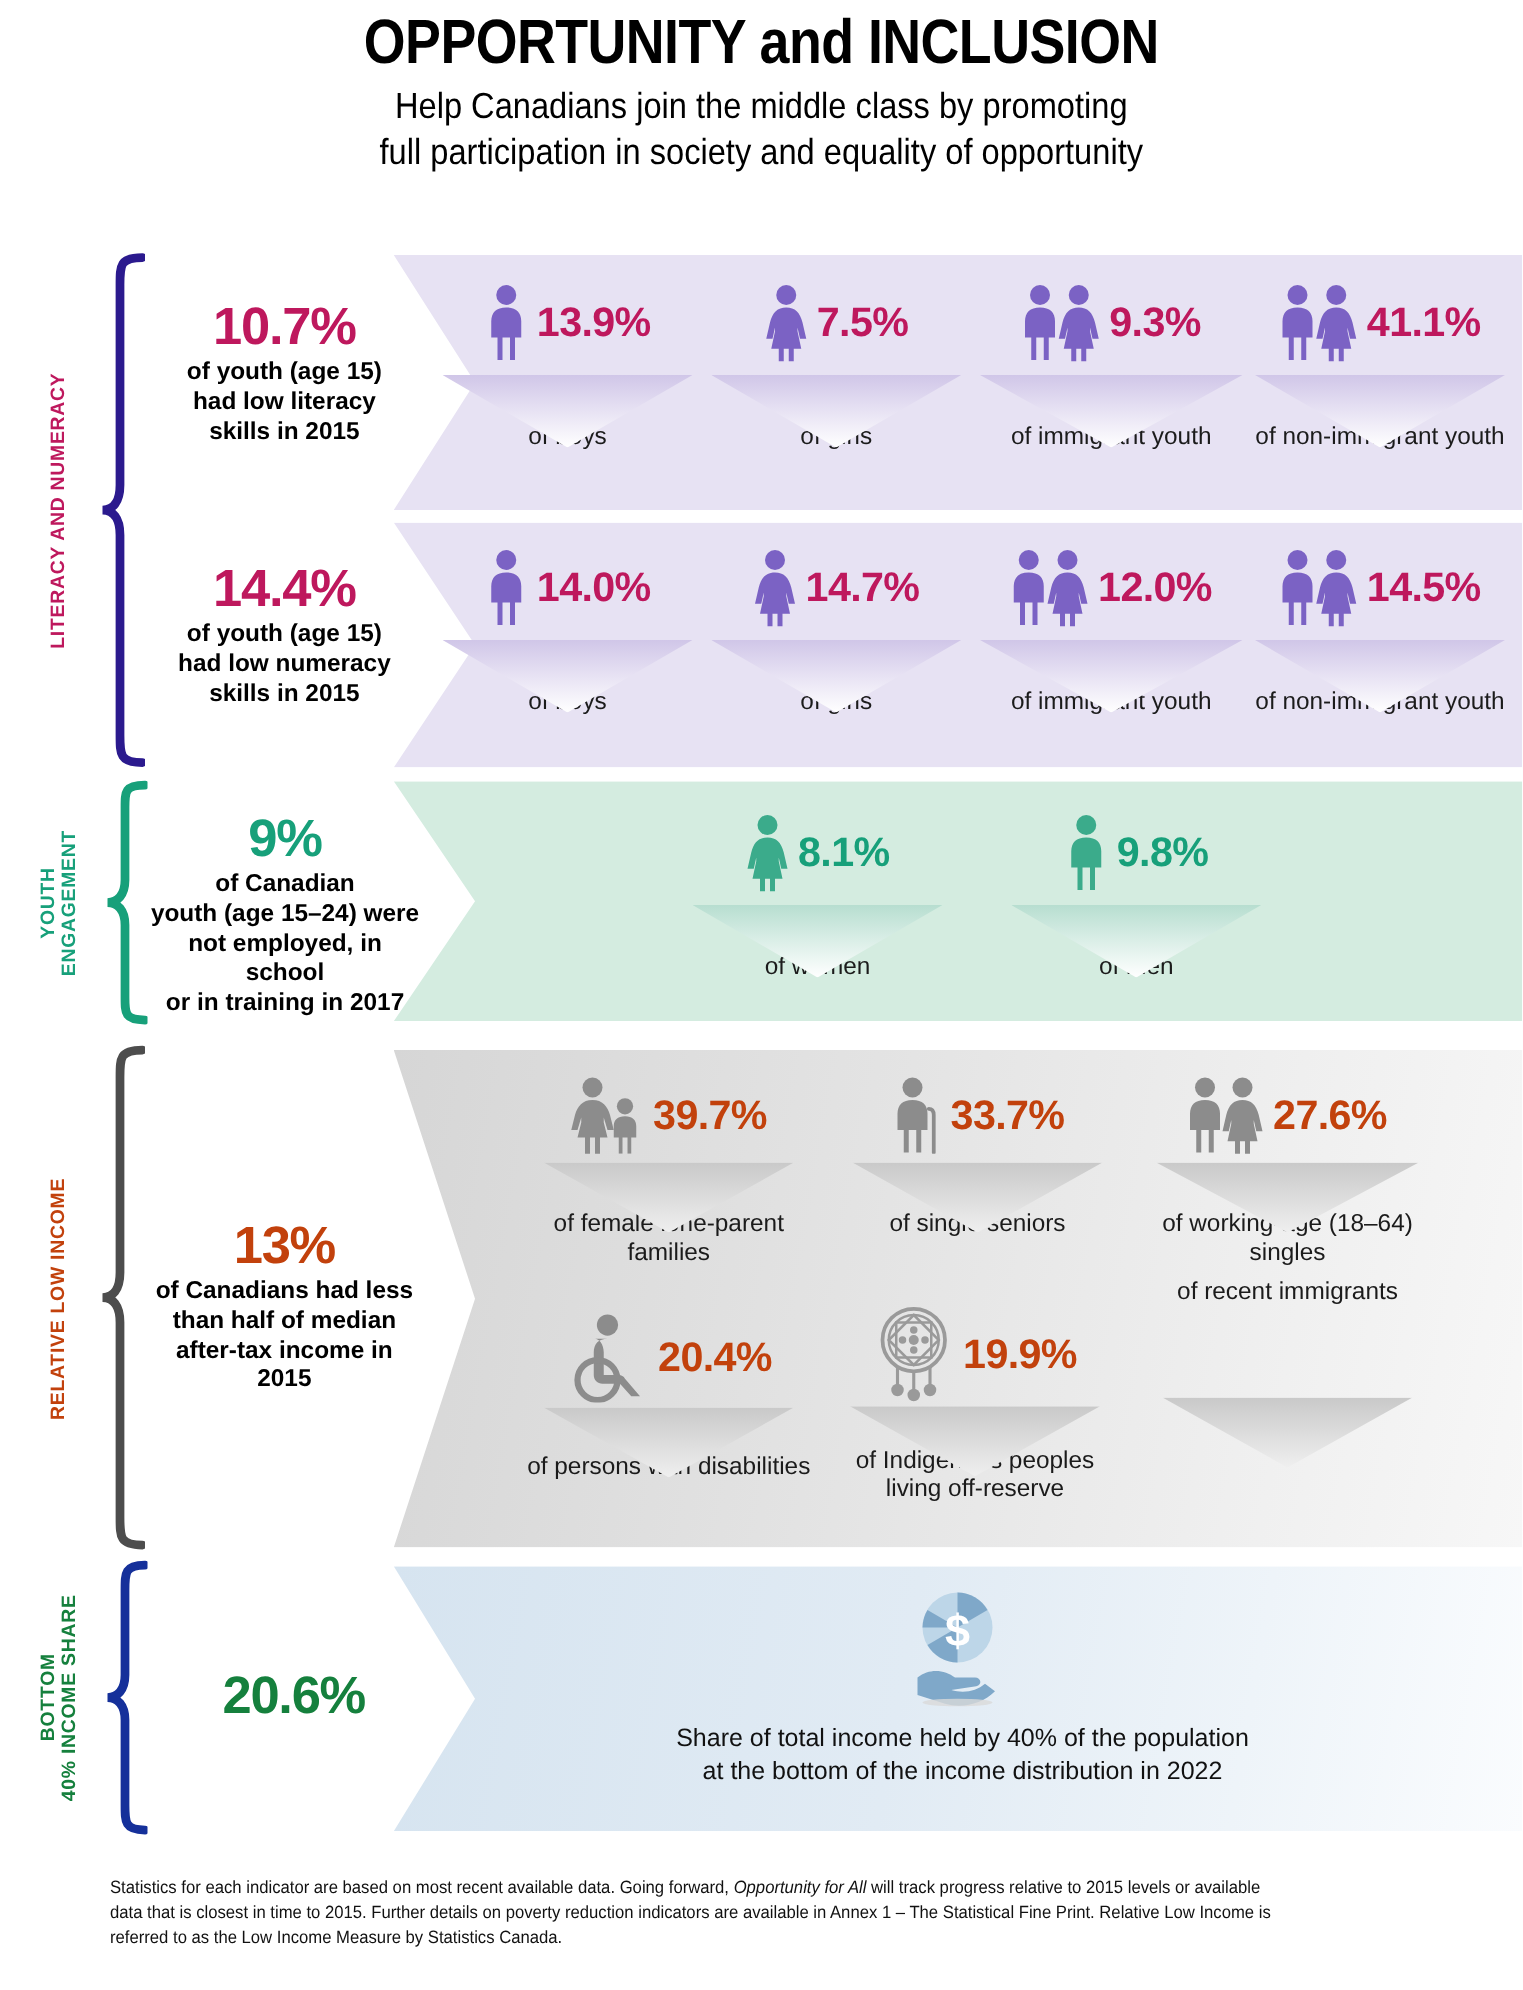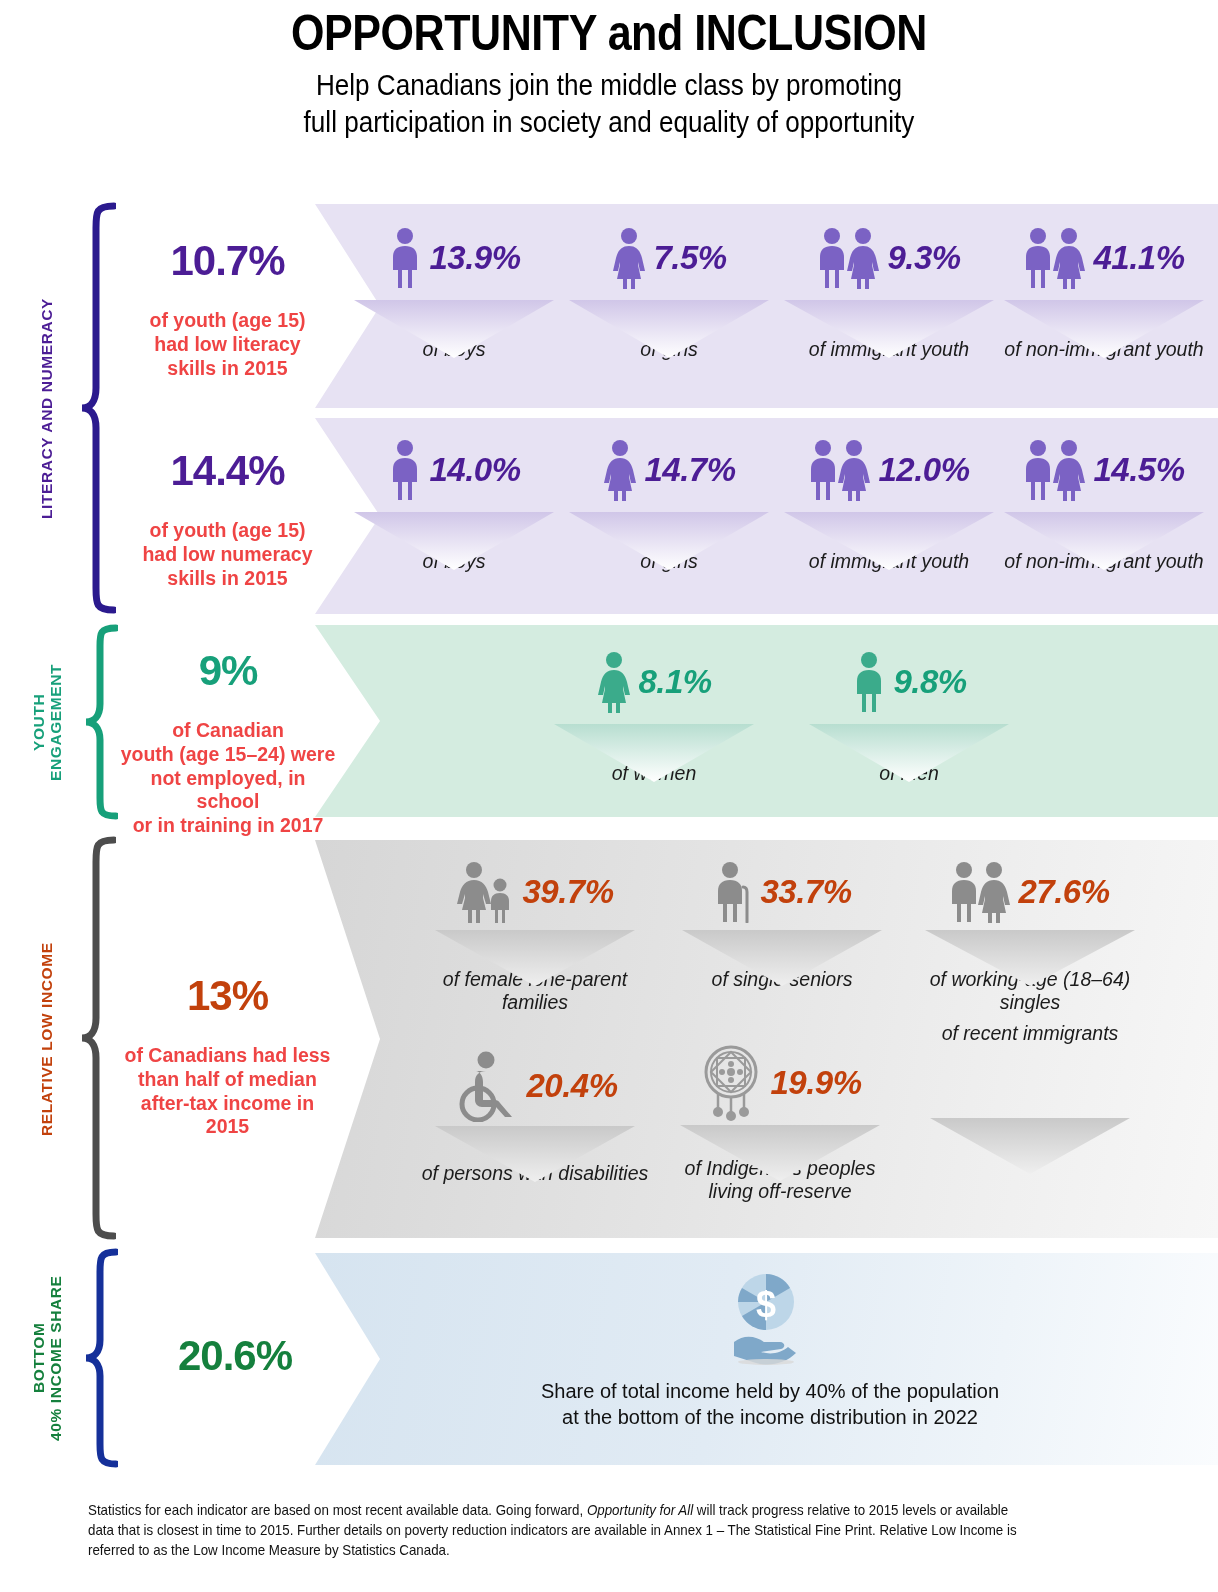--- a/index.html
+++ b/index.html
@@ -51,39 +51,39 @@
   }
   .brace { position: absolute; }
 
   
   .banner {
     position: absolute;
     clip-path: polygon(0% 0%, 100% 0%, 100% 100%, 0% 100%, 7.2% 50%);
   }
 
   
-  .tile { position: absolute; text-align: center; font-style: italic; }
+  .tile { position: absolute; text-align: center; }
   .tile-row { display: flex; align-items: center; justify-content: center; gap: 6px; height: 84px; }
   .tile-pct { font-size: 33px; font-weight: 700; letter-spacing: -0.5px; white-space: nowrap; }
   .tile-lbl { font-size: 19.5px; color: #1b1b1b; line-height: 1.16; margin-top: 38px; }
 
   
   .darrow {
     position: absolute;
     clip-path: polygon(0% 0%, 100% 0%, 50% 100%);
     pointer-events: none;
   }
 
   
   .bigstat { position: absolute; text-align: center; }
   .bigstat .num { font-size: 42px; font-weight: 700; letter-spacing: -1px; line-height: 1; }
-  .bigstat .desc { font-size: 19.5px; font-weight: 700; color:#ef4444; line-height: 1.22; margin-top: 27px; }
-
-  
-  .c-purple-dark { color: #4c1d95; }
+  .bigstat .desc { font-size: 19.5px; font-weight: 700; color:#000000; line-height: 1.22; margin-top: 4px; }
+
+  
+  .c-purple-dark { color: #be185d; }
   .c-green-dark  { color: #17a07a; }
   .c-grey-dark   { color: #c2410c; }
   .c-blue-dark   { color: #15803d; }
 
   .footnote {
     position: absolute;
     left: 88px; top: 1500px; width: 1000px;
     font-size: 14.2px; line-height: 1.42; color: #111;
     transform: scaleX(0.94); transform-origin: left top;
   }

